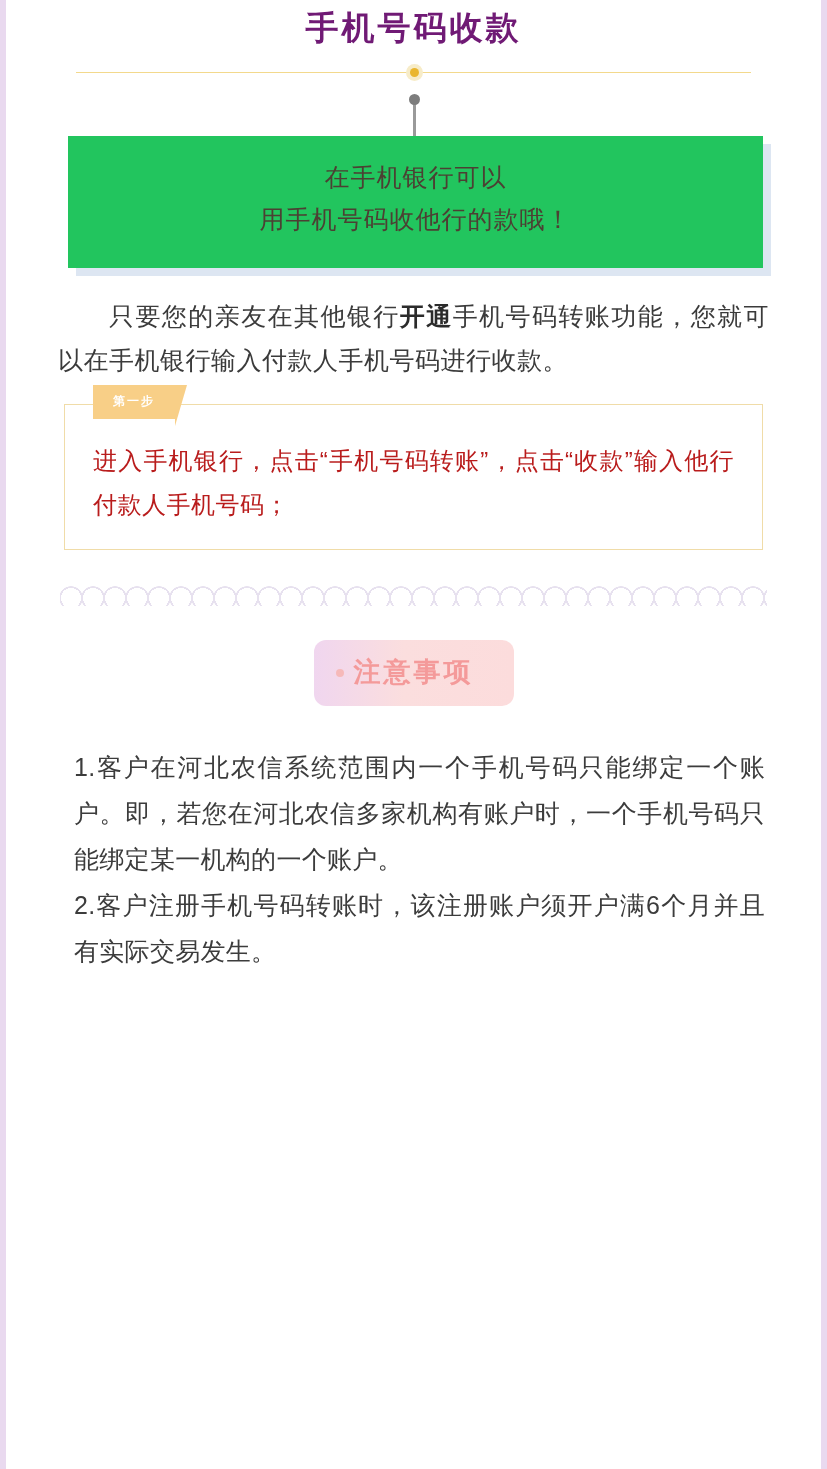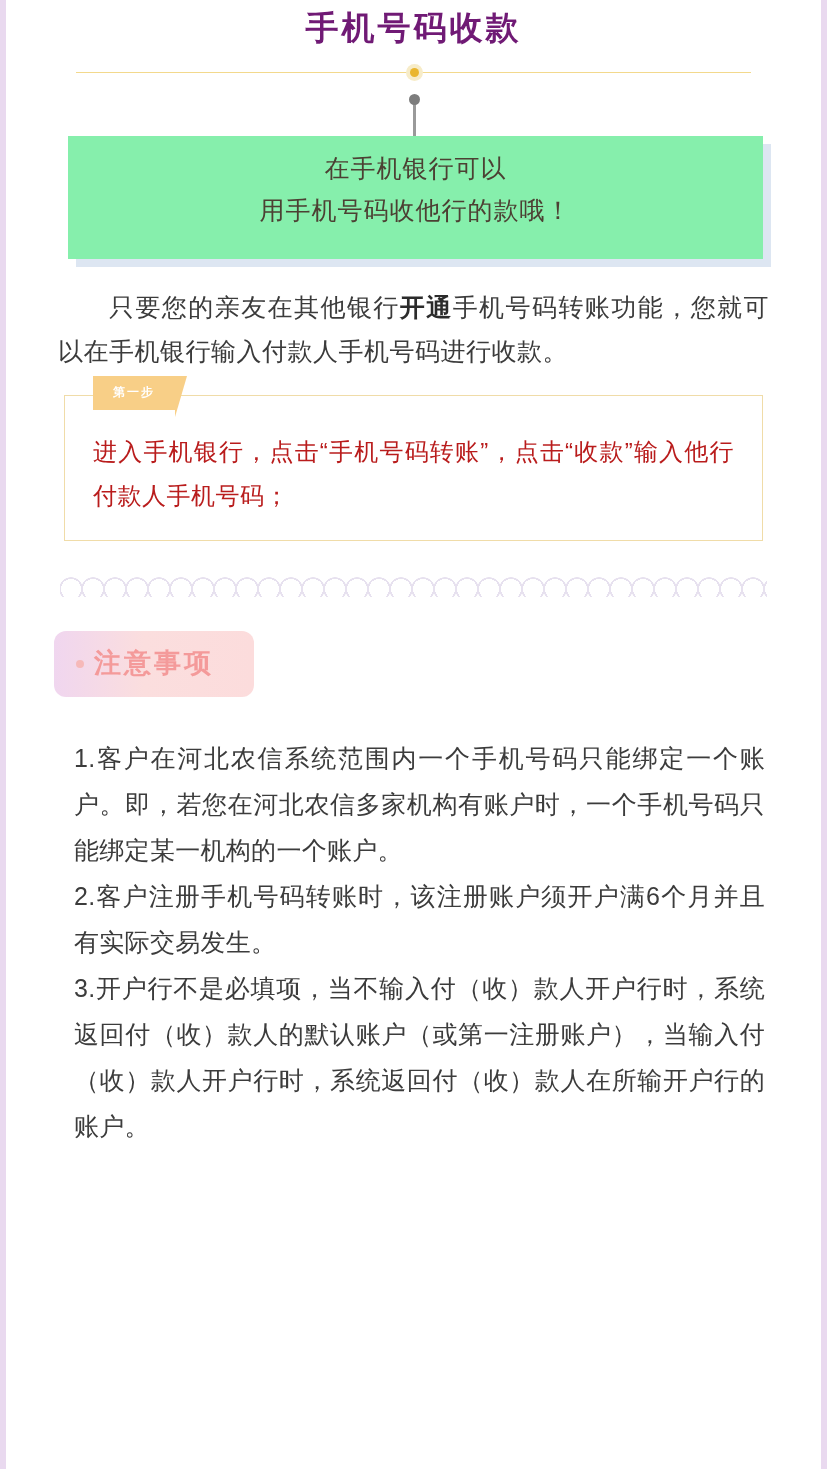--- a/index.html
+++ b/index.html
@@ -110,22 +110,22 @@
     content: "";
     position: absolute;
     left: 8px;
     top: 8px;
     right: -8px;
     bottom: -8px;
     background: #dde6f2;
   }
   .banner {
     position: relative;
-    background: #86efac;
-    padding: 11px 0 28px 0;
+    background: #22c55e;
+    padding: 20px 0 28px 0;
     text-align: center;
   }
   .banner div {
     font-size: 25px;
     color: #4c4033;
     line-height: 42px;
     letter-spacing: 1px;
   }
 
   
@@ -180,21 +180,21 @@
     margin: 34px 6px 0 6px;
     height: 22px;
     background-image: radial-gradient(circle at 11px 14px, transparent 10px, #e7e1ef 10px, #e7e1ef 11.5px, transparent 12px);
     background-size: 22px 22px;
     background-repeat: repeat-x;
   }
 
   
   .notice-wrap {
     margin-top: 34px;
-    text-align: left;
+    text-align: center;
   }
   .notice-pill {
     display: inline-block;
     position: relative;
     background: linear-gradient(90deg, #f0d6ef 0%, #fbdede 45%, #fcdcdc 100%);
     border-radius: 12px;
     padding: 14px 40px 16px 40px;
   }
   .notice-pill .dot {
     position: absolute;
@@ -267,17 +267,16 @@
     <div class="notice-wrap">
       <div class="notice-pill">
         <span class="dot"></span>
         <span class="txt">注意事项</span>
       </div>
     </div>
 
     <div class="notes">
       <div class="note">1.客户在河北农信系统范围内一个手机号码只能绑定一个账户。即，若您在河北农信多家机构有账户时，一个手机号码只能绑定某一机构的一个账户。</div>
       <div class="note">2.客户注册手机号码转账时，该注册账户须开户满6个月并且有实际交易发生。</div>
-      <div class="note">3.开户行不是必填项，当不输入付（收）款人开户行时，系统返回付（收）款人的默认账户（或第一注册账户），当输入付（收）款人开户行时，系统返回付（收）款人在所输开户行的账户。</div>
     </div>
 
   </div>
 </div>
 
 </body></html>

